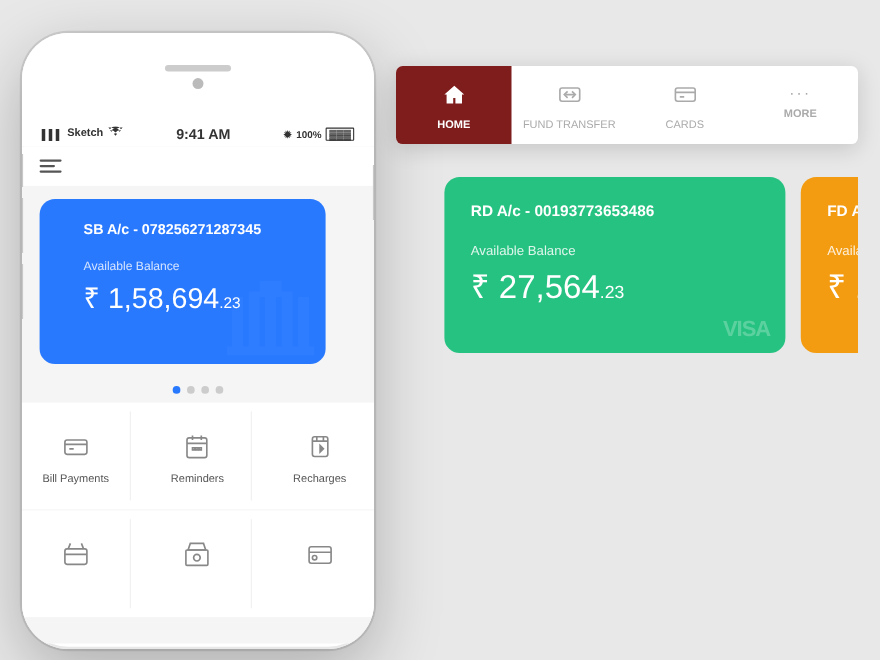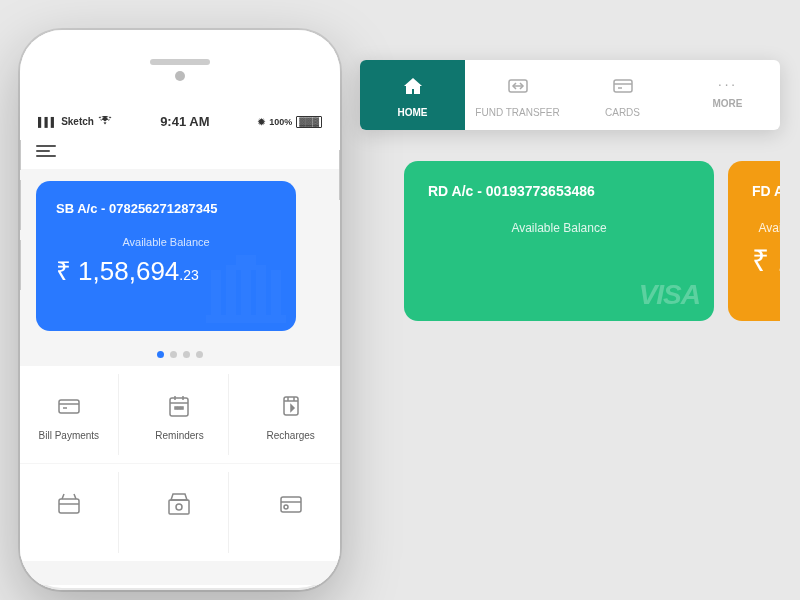--- a/index.html
+++ b/index.html
@@ -115,21 +115,21 @@
     .cards-carousel {
       display: flex;
       gap: 12px;
       overflow: visible;
     }
 
     .account-card {
       min-width: 260px;
       height: 150px;
       border-radius: 14px;
-      padding: 20px 20px;
+      padding: 20px 40px;
       position: relative;
       overflow: hidden;
       flex-shrink: 0;
     }
 
     .account-card.blue { background: #2979ff; }
 
     .card-bank-watermark {
       position: absolute;
       right: 10px;
@@ -142,21 +142,20 @@
       color: #ffffff;
       font-size: 13px;
       font-weight: 600;
       margin-bottom: 20px;
     }
 
     .card-balance-label {
       color: rgba(255,255,255,0.8);
       font-size: 11px;
       margin-bottom: 4px;
-      text-align: center;
     }
 
     .card-balance {
       color: #ffffff;
       font-size: 26px;
       font-weight: 300;
     }
 
     .card-balance .decimals {
       font-size: 14px;
@@ -248,21 +247,21 @@
       display: flex;
       flex-direction: column;
       align-items: center;
       padding: 16px 8px 12px;
       cursor: pointer;
       color: #999;
       font-size: 11px;
     }
 
     .nav-item.active {
-      background: #0f766e;
+      background: #7f1d1d;
       color: #ffffff;
     }
 
     .nav-icon {
       font-size: 20px;
       margin-bottom: 6px;
     }
 
     
     .desktop-cards {
@@ -287,22 +286,21 @@
       flex-shrink: 0;
     }
 
     .desktop-account-card.green { background: #26c281; }
     .desktop-account-card.orange { background: #f39c12; min-width: 140px; }
 
     .visa-watermark {
       position: absolute;
       right: 14px;
       bottom: 10px;
-      font-size: 28px;
-      font-style: italic;
+      font-size: 20px;
       font-weight: 900;
       color: rgba(255,255,255,0.25);
       letter-spacing: -1px;
     }
 
     
     .svg-icon {
       width: 24px;
       height: 24px;
     }
@@ -535,20 +533,23 @@
 </div>
 
 <div class="desktop-cards">
 
   <div style="min-width: 350px; flex-shrink:0;"></div>
 
   <div class="desktop-account-card green">
     <div class="visa-watermark">VISA</div>
     <div class="card-account-num" style="color:white; font-size:14px; font-weight:600; margin-bottom:22px;">RD A/c - 00193773653486</div>
     <div class="card-balance-label" style="color:rgba(255,255,255,0.85); font-size:12px; margin-bottom:4px;">Available Balance</div>
+    <div class="card-balance" style="color:white; font-size:30px; font-weight:300;">
+      ₹ 27,564<span class="decimals" style="font-size:16px;">.23</span>
+    </div>
   </div>
 
   <div class="desktop-account-card orange">
     <div class="card-account-num" style="color:white; font-size:14px; font-weight:600; margin-bottom:22px;">FD A/c - 00</div>
     <div class="card-balance-label" style="color:rgba(255,255,255,0.85); font-size:12px; margin-bottom:4px;">Available Bal...</div>
     <div class="card-balance" style="color:white; font-size:30px; font-weight:300;">
       ₹ 1,2...
     </div>
   </div>
 </div>

